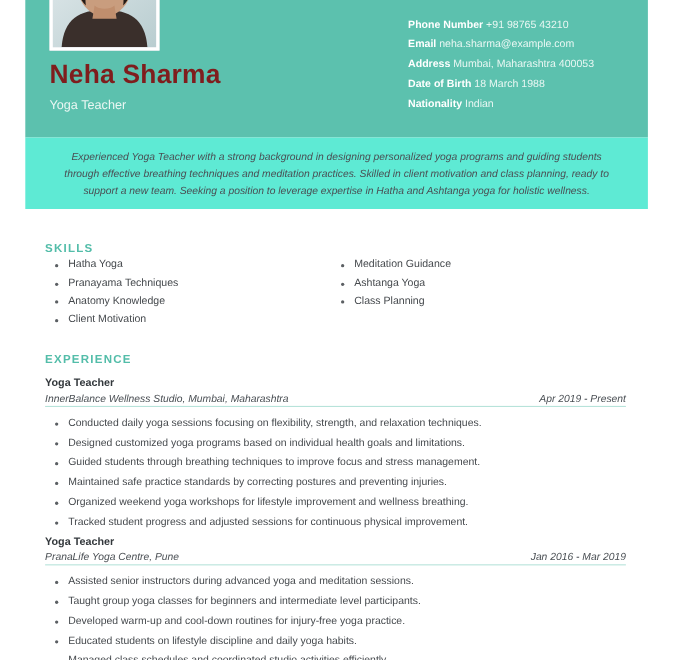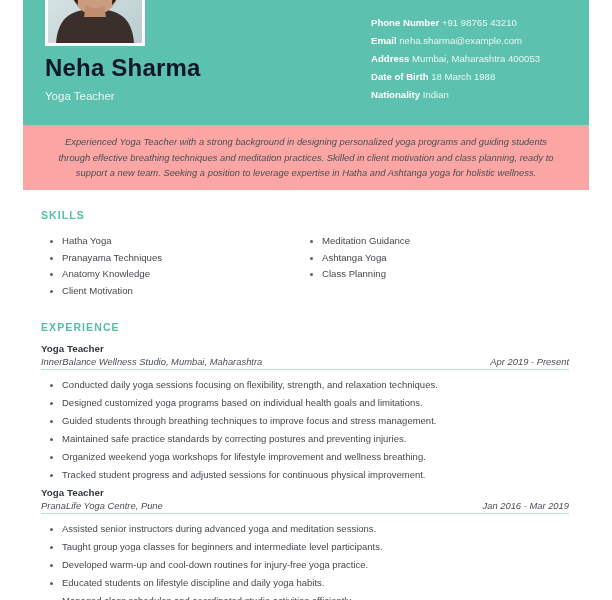--- a/index.html
+++ b/index.html
@@ -43,21 +43,21 @@
     overflow: hidden;
     background: #cfd8dc;
   }
   .photo-frame svg { display: block; }
   .name {
     position: absolute;
     left: 22px;
     top: 56px;
     font-size: 24px;
     font-weight: bold;
-    color: #0f172a;
+    color: #7f1d1d;
     letter-spacing: 0.2px;
     line-height: 1;
     white-space: nowrap;
   }
   .job-title-head {
     position: absolute;
     left: 22px;
     top: 91px;
     font-size: 11.5px;
     color: #eaf7f3;
@@ -81,21 +81,21 @@
     color: #ffffff;
   }
 
   
   .summary {
     position: absolute;
     left: 23px;
     top: 125px;
     width: 566px;
     height: 65px;
-    background: #fca5a5;
+    background: #5eead4;
     box-sizing: border-box;
     display: flex;
     align-items: center;
     justify-content: center;
   }
   .summary p {
     margin: 0;
     padding: 0 28px;
     font-size: 9.4px;
     line-height: 15.5px;
@@ -107,21 +107,21 @@
   
   .section-title {
     position: absolute;
     left: 41px;
     font-size: 10.5px;
     font-weight: bold;
     letter-spacing: 1.1px;
     color: #53bda9;
     text-transform: uppercase;
   }
-  #skills-title { top: 209px; }
+  #skills-title { top: 220px; }
   #experience-title { top: 321px; }
 
   .skills-cols {
     position: absolute;
     left: 41px;
     top: 233px;
     width: 520px;
     display: flex;
   }
   .skills-col { width: 270px; }

